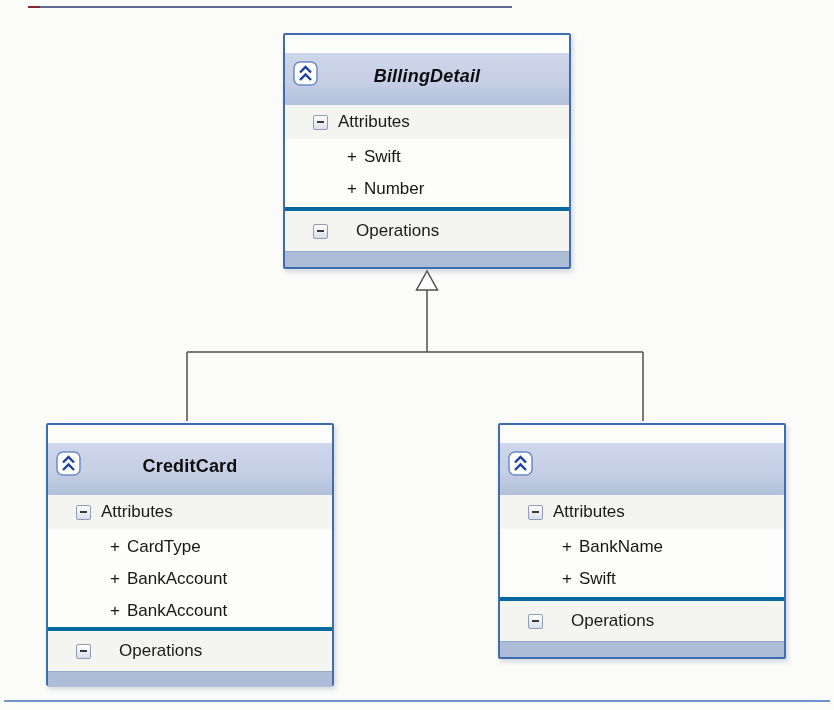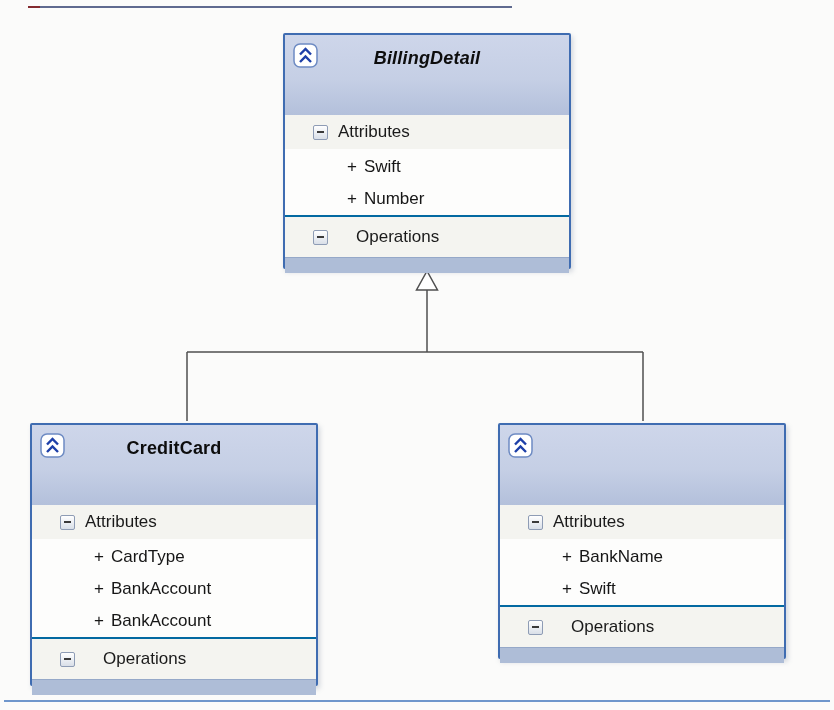--- a/index.html
+++ b/index.html
@@ -18,59 +18,60 @@
   
   .uml-box{
     position:absolute;
     display:flex;flex-direction:column;
     border:2px solid #3f6cb1;border-radius:2px;
     background:#fdfdfc;
     box-shadow:2px 3px 5px rgba(110,125,150,0.28);
     box-sizing:border-box;
   }
   .uml-header{
-    position:relative;height:80px;flex:0 0 auto;
+    position:relative;height:52px;flex:0 0 auto;
     background:linear-gradient(180deg,#ced6ea 0%,#c5cfe5 55%,#b3c0db 100%);
+    margin-top:18px;
   }
   .collapse-btn{
     position:absolute;top:8px;left:8px;width:25px;height:25px;cursor:pointer;
   }
   .uml-title{
     text-align:center;padding-top:13px;
     font-size:18px;font-weight:bold;color:#0d0d0d;
     letter-spacing:.2px;
   }
   .uml-title.abstract{font-style:italic;}
   .section-row{
     display:flex;align-items:center;gap:10px;
     height:34px;flex:0 0 auto;padding-left:28px;
     background:#f4f4f0;
     font-size:17px;color:#1a1a1a;
   }
-  .section-row.ops{height:40px;border-top:2px solid #0369a1;gap:28px;}
+  .section-row.ops{height:40px;border-top:4px solid #0369a1;gap:28px;}
   .minus-btn{width:15px;height:15px;flex:0 0 auto;cursor:pointer;
     background:linear-gradient(180deg,#ffffff,#d9dfe8);
     border:1px solid #8e9cb5;border-radius:2px;
     display:flex;align-items:center;justify-content:center;box-sizing:border-box;
   }
   .minus-btn::after{content:"";display:block;width:7px;height:2px;background:#3a3a3a;}
   .items{flex:1 1 auto;background:#fdfdfc;padding-top:2px;}
   .item{
     display:flex;align-items:center;height:32px;
     padding-left:62px;font-size:17px;color:#161616;
   }
   .item .vis{margin-right:7px;}
   .uml-footer{
     height:15px;flex:0 0 auto;
     background:#aebdd7;border-top:1px solid #95a8c8;
   }
 
   
   #box-billing{left:283px;top:33px;width:288px;height:236px;}
-  #box-credit{left:30px;top:423px;width:288px;height:263px;}
+  #box-credit{left:46px;top:423px;width:288px;height:263px;}
   #box-bank{left:498px;top:423px;width:288px;height:236px;}
 
   .connector-layer{position:absolute;left:0;top:0;width:834px;height:710px;pointer-events:none;}
 </style>
 </head>
 <body>
 
 <div id="canvas">
 
   <div class="top-edge"></div>

